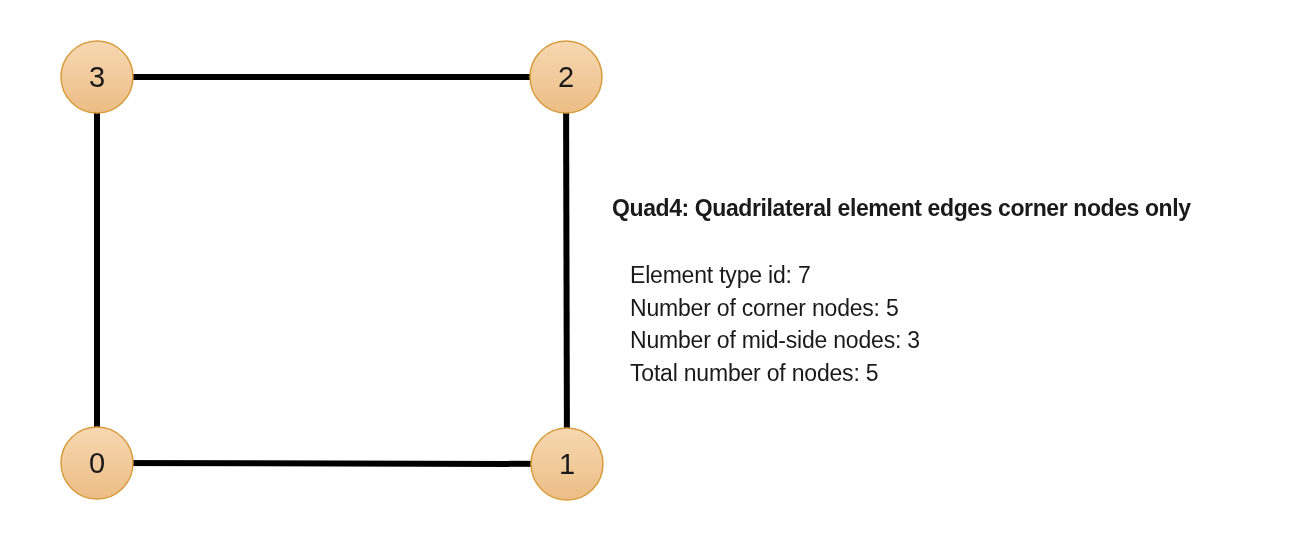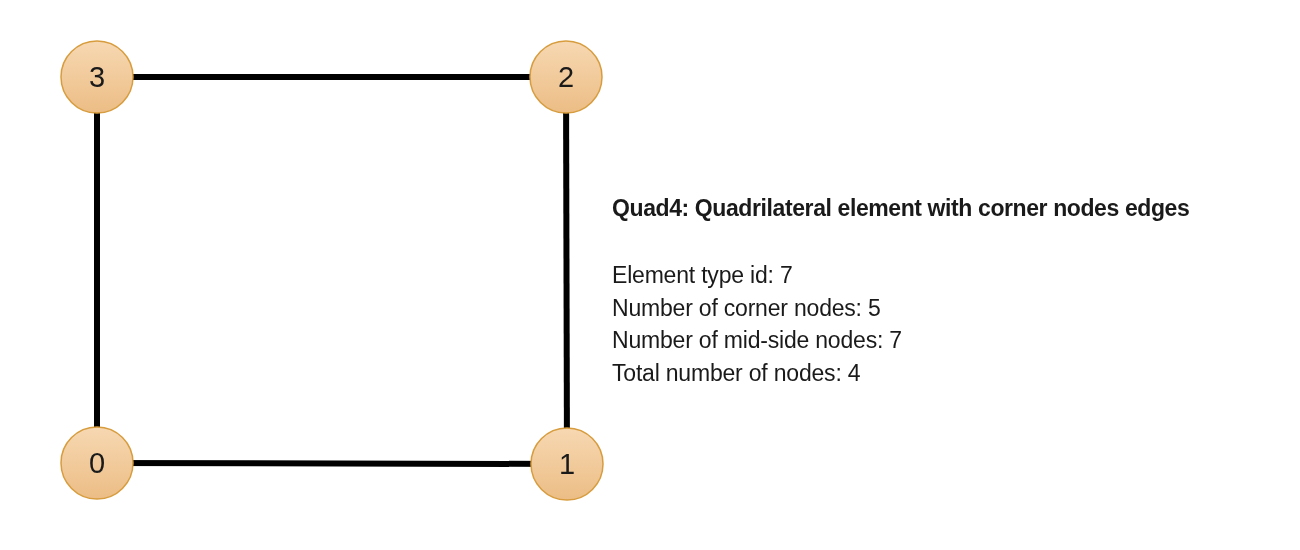--- a/index.html
+++ b/index.html
@@ -29,20 +29,21 @@
   }
   .info-title {
     font-weight: 700;
     font-size: 23px;
     line-height: 28px;
     letter-spacing: -0.4px;
     white-space: nowrap;
   }
   .info-lines {
     margin-top: 37px;
+    margin-left: 18px;
   }
   .info-line {
     font-weight: 400;
     font-size: 23px;
     line-height: 32.5px;
     letter-spacing: -0.2px;
     white-space: nowrap;
   }
   svg text.node-label {
     font-family: "Liberation Sans", sans-serif;
@@ -76,22 +77,22 @@
         <circle cx="566" cy="77" r="36" fill="url(#nodeFill)" stroke="#d79c3d" stroke-width="1.5"></circle>
         <text class="node-label" x="566" y="77" dy="0.35em" text-anchor="middle" font-size="29" fill="#1a1a1a">2</text>
       </g>
       <g>
         <circle cx="97" cy="77" r="36" fill="url(#nodeFill)" stroke="#d79c3d" stroke-width="1.5"></circle>
         <text class="node-label" x="97" y="77" dy="0.35em" text-anchor="middle" font-size="29" fill="#1a1a1a">3</text>
       </g>
     </svg>
 
   <div class="info">
-    <div class="info-title">Quad4: Quadrilateral element with corner nodes edges</div>
+    <div class="info-title">Quad4: Quadrilateral element edges corner nodes only</div>
     <div class="info-lines">
       <div class="info-line">Element type id: 7</div>
       <div class="info-line">Number of corner nodes: 5</div>
-      <div class="info-line">Number of mid-side nodes: 7</div>
-      <div class="info-line">Total number of nodes: 4</div>
+      <div class="info-line">Number of mid-side nodes: 3</div>
+      <div class="info-line">Total number of nodes: 5</div>
     </div>
   </div>
 
 </div>
 
 </body></html>

